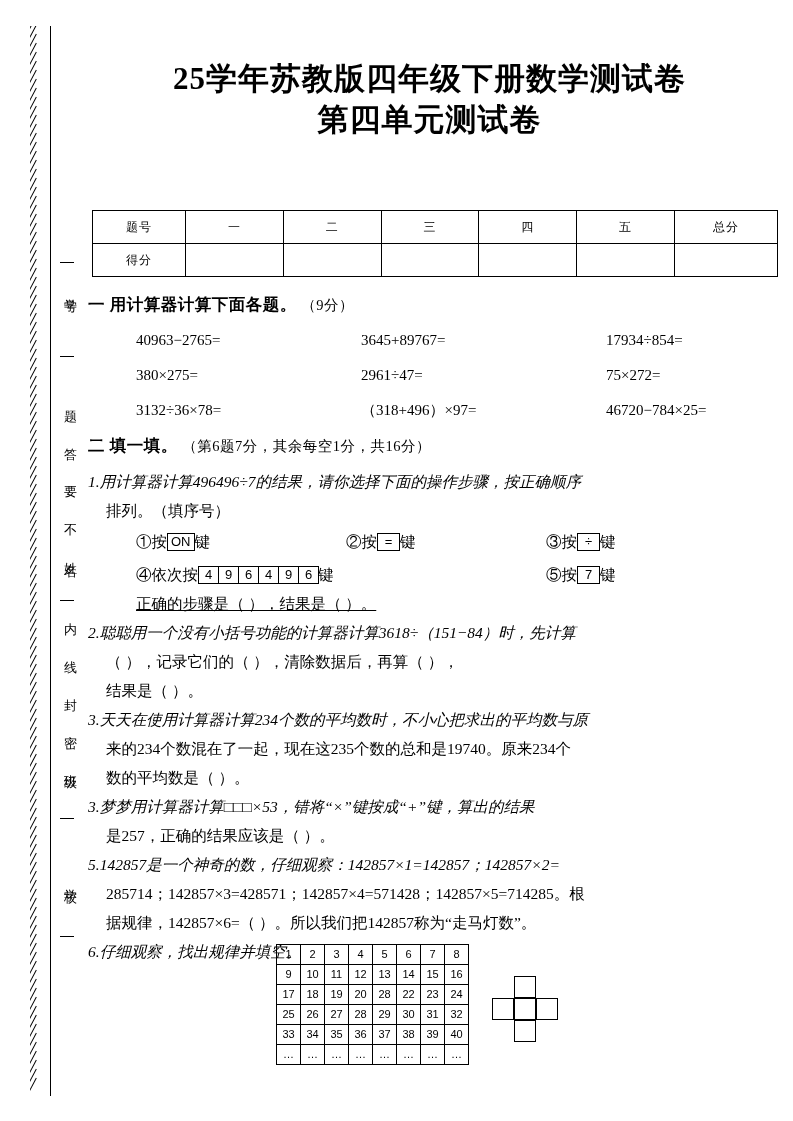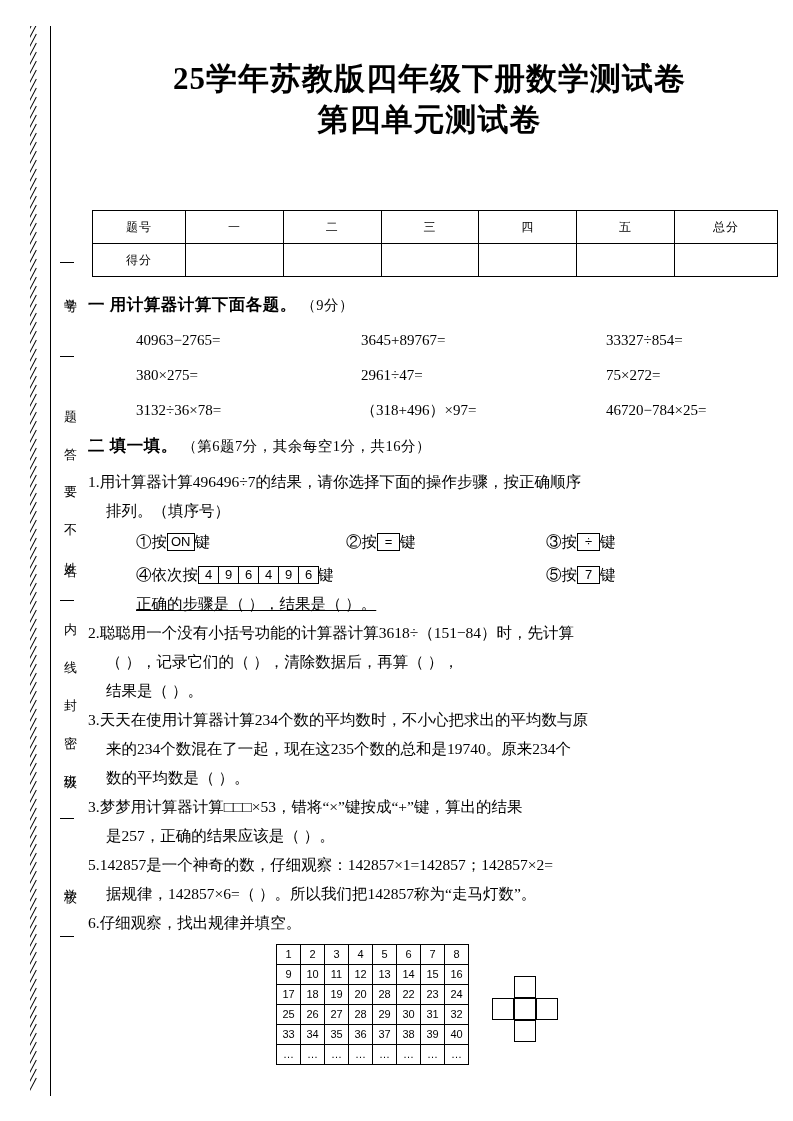--- a/index.html
+++ b/index.html
@@ -131,20 +131,21 @@
     display: grid;
     grid-template-columns: 225px 245px auto;
     row-gap: 6px;
     margin: 6px 0 4px 48px;
     font-size: 15px;
   }
   .q {
     margin-left: 18px;
     text-indent: -18px;
     padding-left: 0;
+    font-style: italic;
   }
   .indent { margin-left: 18px; }
 
   
   .steps {
     display: grid;
     grid-template-columns: 210px 200px auto;
     margin: 2px 0 0 48px;
     row-gap: 4px;
   }
@@ -382,21 +383,21 @@
 
     <div class="sec-head">
       <span class="num">一</span>
       <span>用计算器计算下面各题。</span>
       <span class="pts">（9分）</span>
     </div>
 
     <div class="calc-grid">
       <div>40963−2765=</div>
       <div>3645+89767=</div>
-      <div>33327÷854=</div>
+      <div>17934÷854=</div>
       <div>380×275=</div>
       <div>2961÷47=</div>
       <div>75×272=</div>
       <div>3132÷36×78=</div>
       <div>（318+496）×97=</div>
       <div>46720−784×25=</div>
     </div>
 
     <div class="sec-head" style="margin-top:6px;">
       <span class="num">二</span>
@@ -432,20 +433,21 @@
     <div class="indent">结果是（          ）。</div>
 
     <div class="q">3.天天在使用计算器计算234个数的平均数时，不小心把求出的平均数与原</div>
     <div class="indent">来的234个数混在了一起，现在这235个数的总和是19740。原来234个</div>
     <div class="indent">数的平均数是（          ）。</div>
 
     <div class="q">3.梦梦用计算器计算□□□×53，错将“×”键按成“+”键，算出的结果</div>
     <div class="indent">是257，正确的结果应该是（              ）。</div>
 
     <div class="q">5.142857是一个神奇的数，仔细观察：142857×1=142857；142857×2=</div>
+    <div class="indent">285714；142857×3=428571；142857×4=571428；142857×5=714285。根</div>
     <div class="indent">据规律，142857×6=（                ）。所以我们把142857称为“走马灯数”。</div>
 
     <div class="q">6.仔细观察，找出规律并填空。</div>
   </div>
 
   <table class="numtable">
     <tbody>
         <tr>
       <td>1</td>
       <td>2</td>

